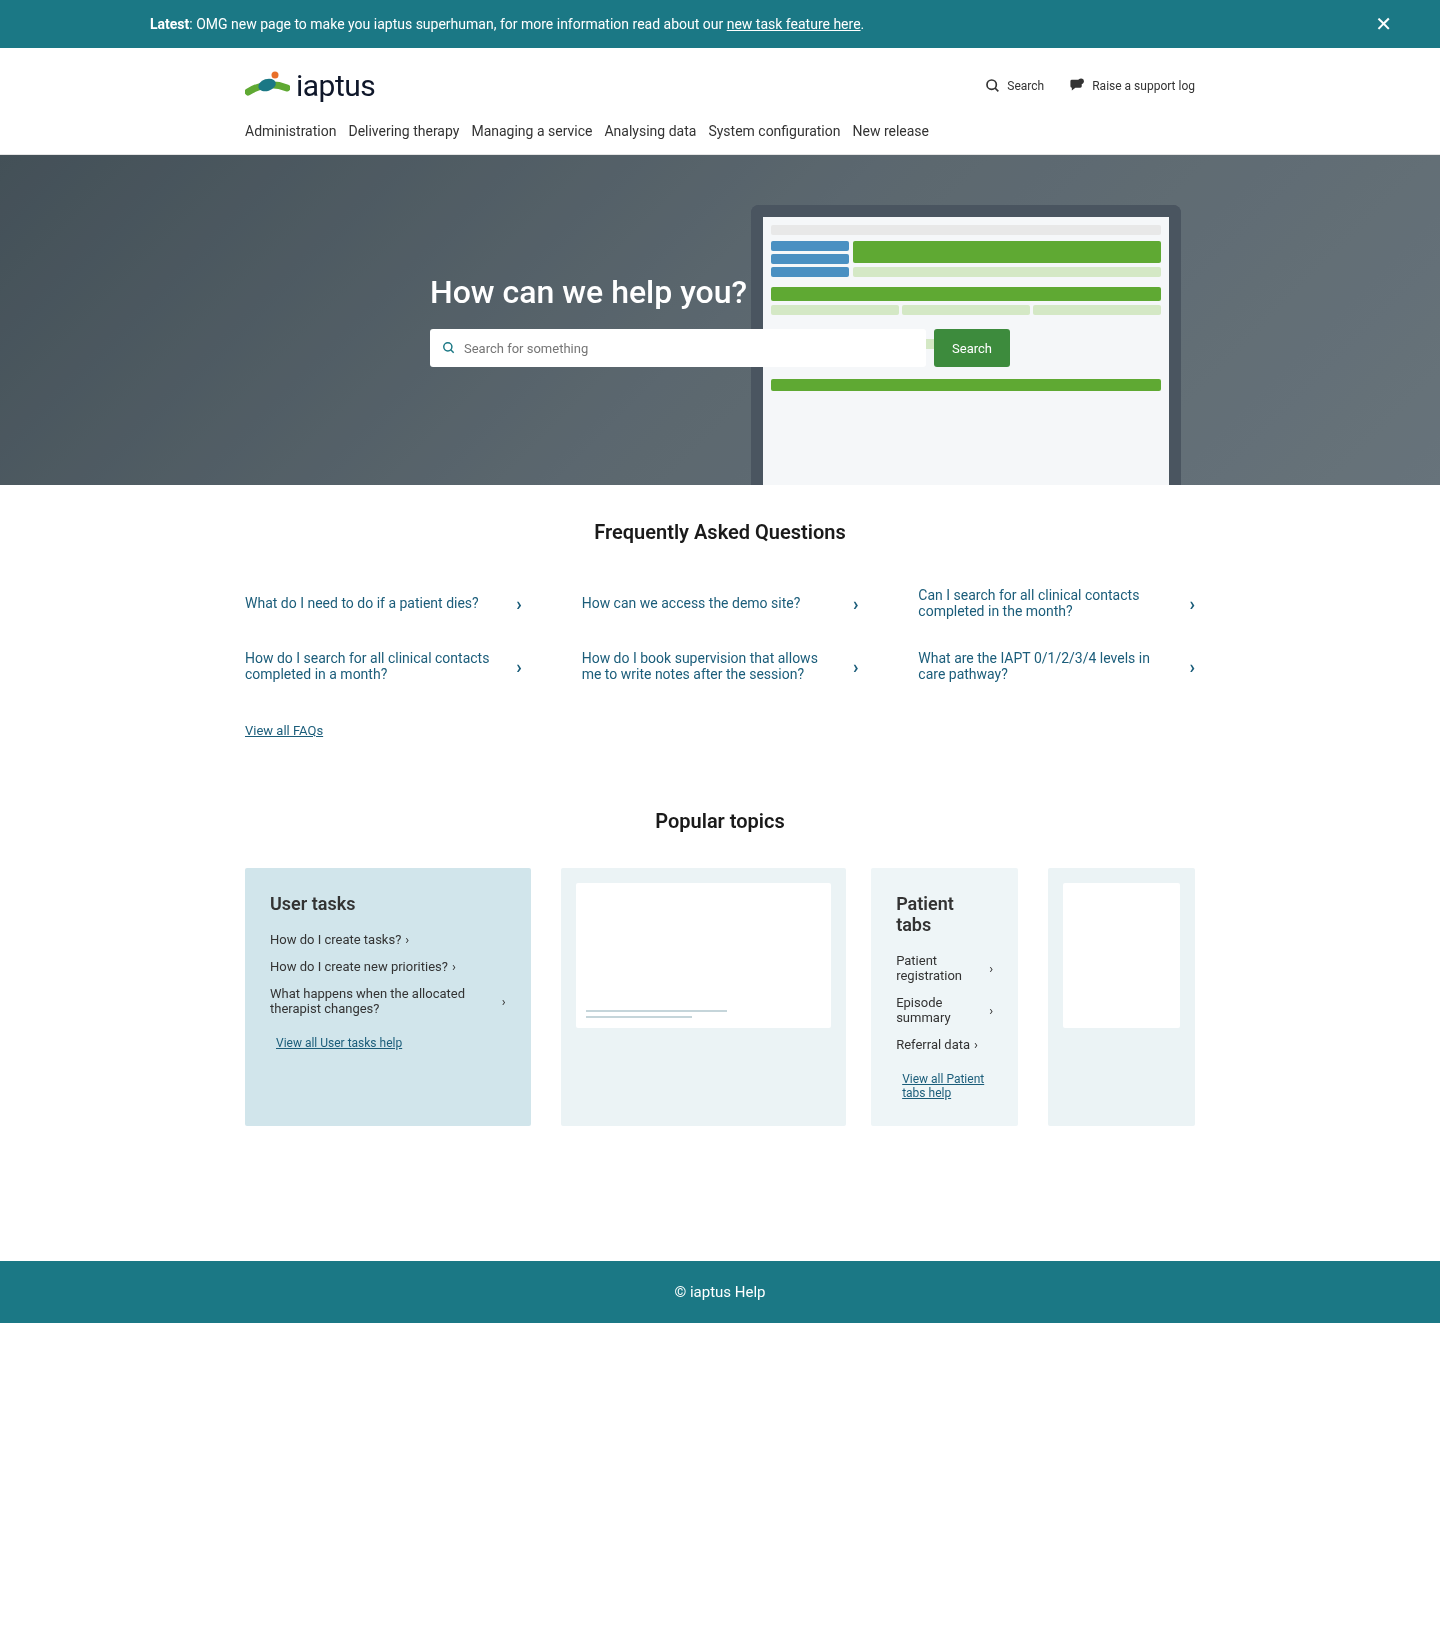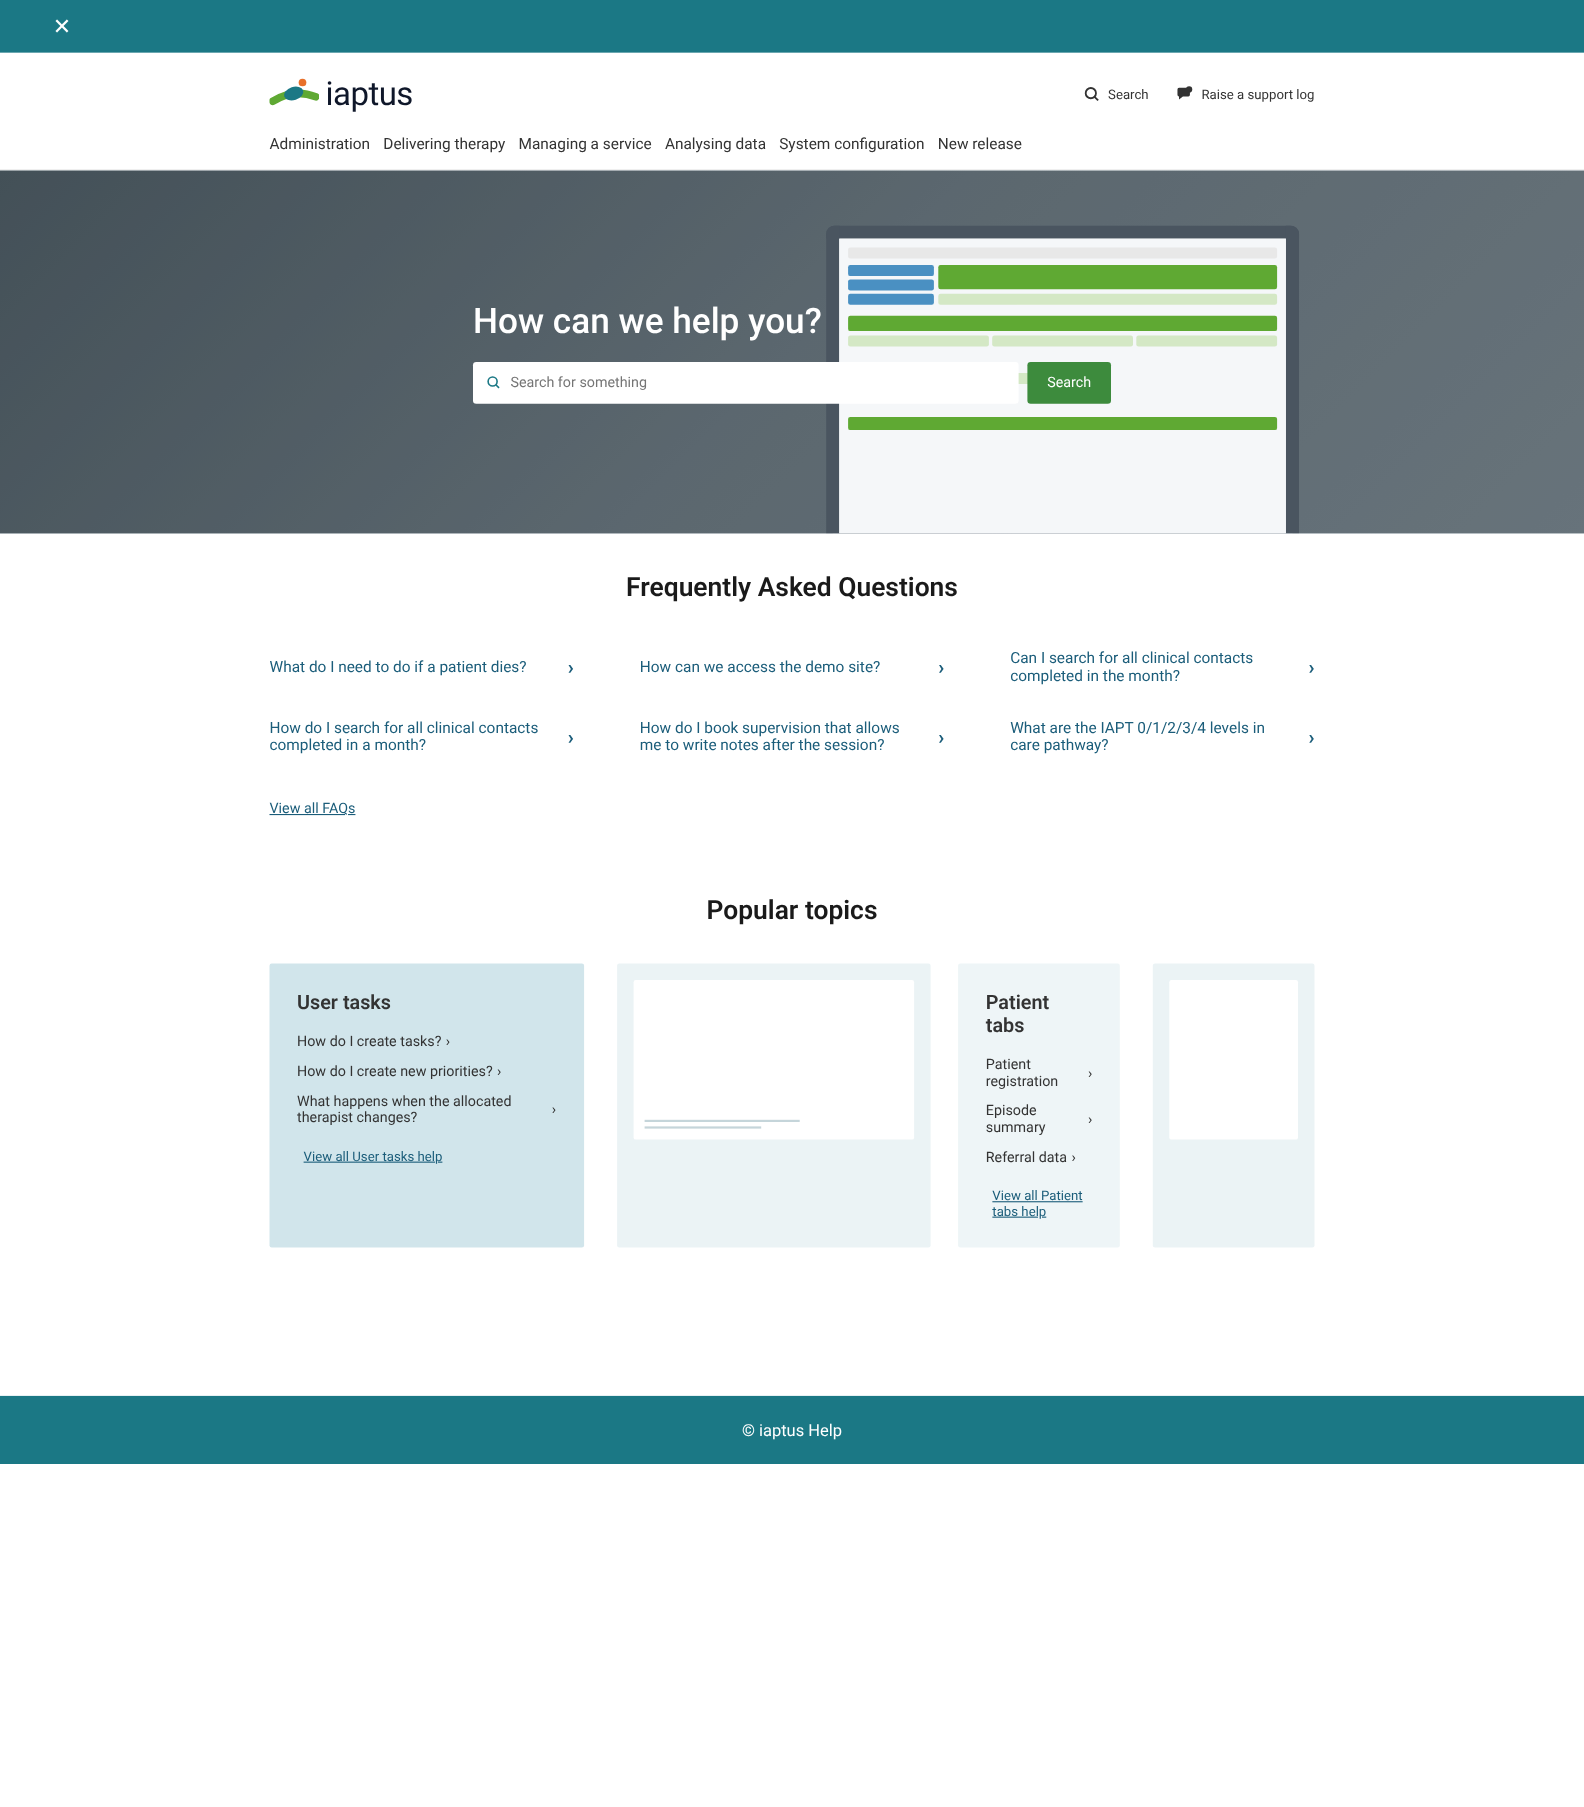--- a/index.html
+++ b/index.html
@@ -26,21 +26,21 @@
 .laptop-bar.light{background:#d4e8c5}
 .laptop-bar.blue{background:#4a90c2}
 .laptop-bar.thin{height:10px}
 .hero-content{position:relative;z-index:2;text-align:left;width:580px}
 .hero-title{color:#fff;font-size:32px;font-weight:500;margin-bottom:18px}
 .hero-search{display:flex;gap:8px}
 .search-box{flex:1;background:#fff;border-radius:3px;display:flex;align-items:center;padding:0 12px;height:38px}
 .search-input{flex:1;border:none;outline:none;font-size:13px;padding:0 8px}
 .search-btn{background:#3d8b3d;color:#fff;border:none;padding:0 18px;border-radius:3px;font-size:13px;cursor:pointer;height:38px}
 .section{max-width:1030px;margin:0 auto;padding:35px 40px}
-.section-title{text-align:center;font-size:24px;font-weight:600;margin-bottom:35px;color:#1a1a1a}
+.section-title{text-align:center;font-size:20px;font-weight:600;margin-bottom:35px;color:#1a1a1a}
 .faq-grid{display:grid;grid-template-columns:1fr 1fr 1fr;gap:15px 60px;margin-bottom:30px}
 .faq-item{display:flex;align-items:center;justify-content:space-between;cursor:pointer;padding:8px 0}
 .faq-text{color:#1b5d7a;font-size:14px;flex:1;padding-right:20px}
 .chevron{color:#1b5d7a;font-size:18px;font-weight:bold}
 .view-all{color:#1b5d7a;font-size:13px;text-decoration:underline;cursor:pointer}
 .topics{display:flex;flex-direction:row;gap:25px}
 .topic-row{display:grid;grid-template-columns:1fr 1fr;gap:30px}
 .topic-card{background:#d1e5eb;padding:25px;border-radius:2px}
 .topic-card.image{background:#ebf3f5;padding:15px}
 .topic-card.light{background:#eef5f7}
@@ -49,20 +49,23 @@
 .topic-link .sm-chevron{font-size:13px;color:#333}
 .topic-viewall{color:#1b5d7a;font-size:12px;text-decoration:underline;cursor:pointer;display:inline-block;margin-top:8px;margin-left:6px}
 .placeholder{background:#fff;height:145px;border-radius:2px;display:flex;flex-direction:column;justify-content:flex-end;padding:10px}
 .placeholder-line{height:2px;background:#c5d5da;width:60%;margin-top:4px}
 .footer{background:#1b7885;color:#fff;text-align:center;padding:22px;font-size:15px;margin-top:100px}
 </style>
 </head>
 <body>
 
 <div class="banner">
+  <div class="banner-text">
+    <strong>Latest</strong><span>: OMG new page to make you iaptus superhuman, for more information read about our </span><a href="#">new task feature here</a><span>.</span>
+  </div>
   <span class="banner-close">✕</span>
 </div>
 
 <div class="header">
   <div class="header-inner">
     <div class="header-top">
       <div class="logo">
         <svg class="logo-mark" viewBox="0 0 45 35">
           <path d="M 3 24 Q 22 12 42 20" stroke="#5fa933" stroke-width="7" fill="none" stroke-linecap="round"></path>
           <ellipse cx="22" cy="17" rx="9" ry="6" fill="#1b7885" transform="rotate(-18 22 17)"></ellipse>

